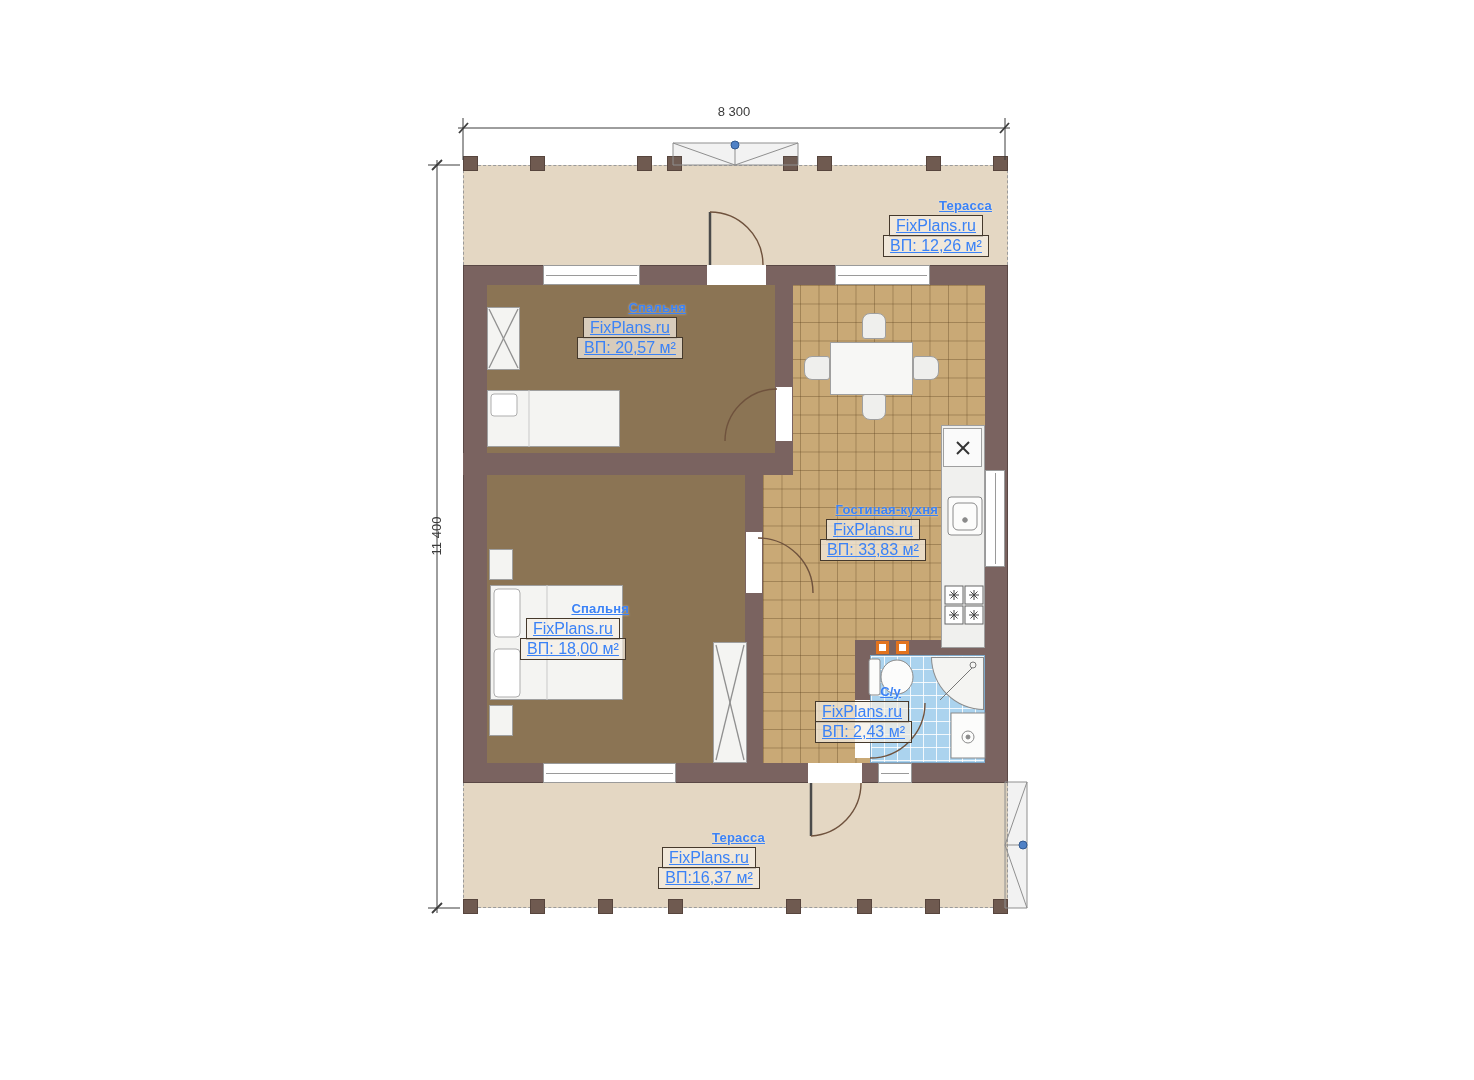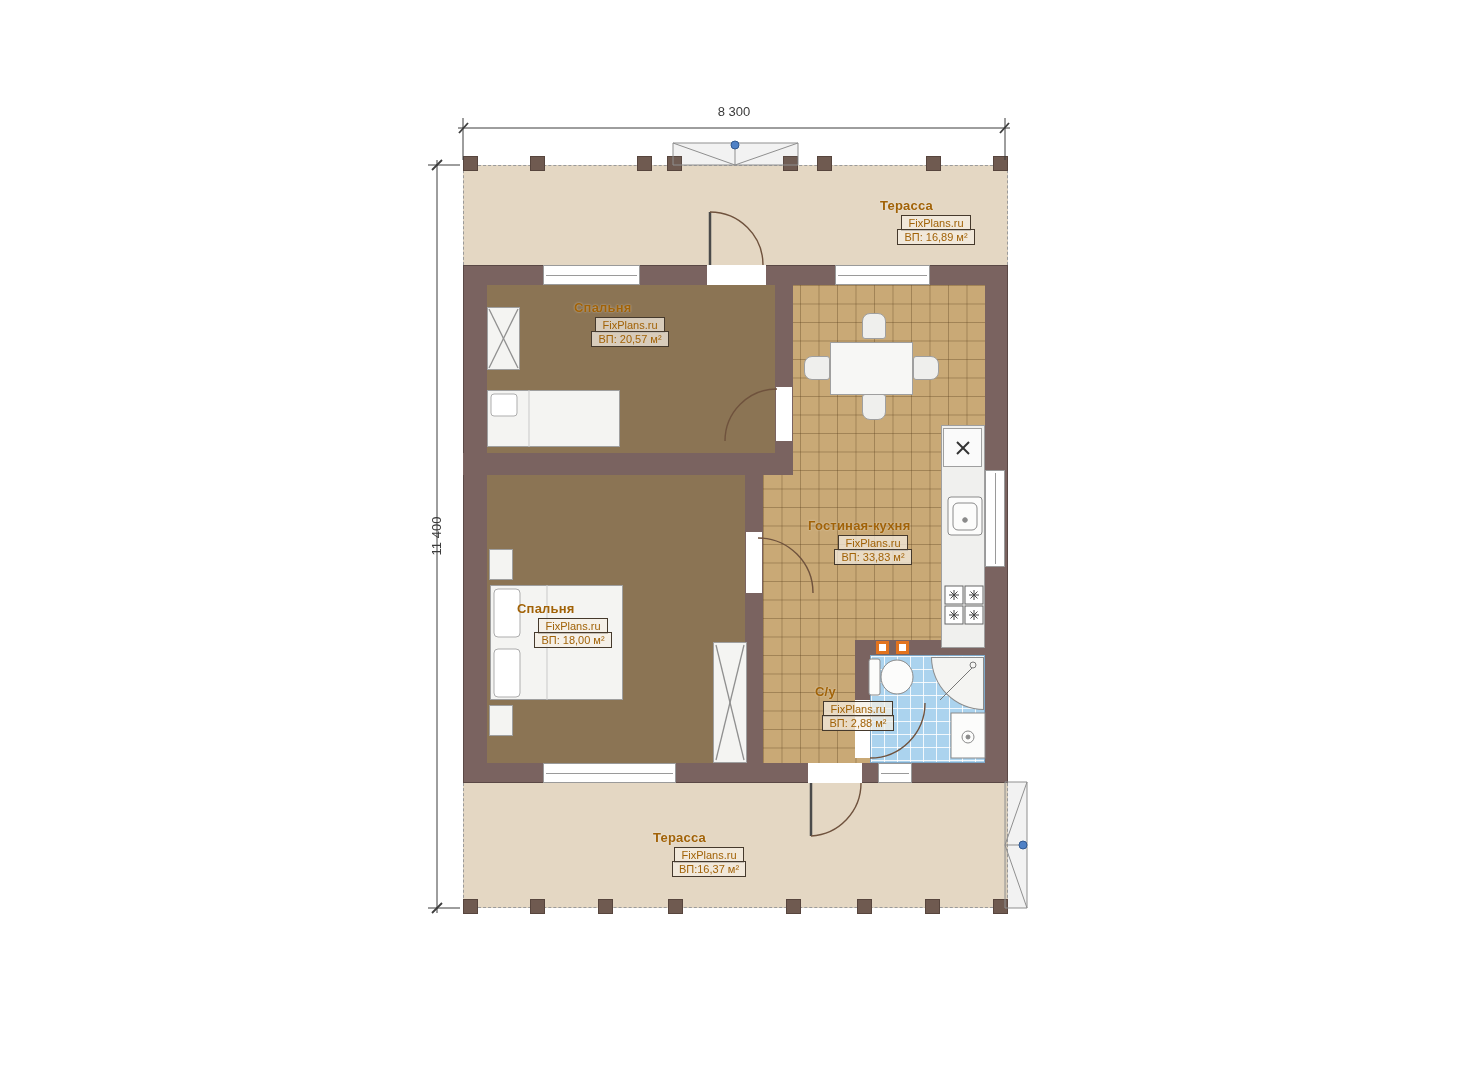--- a/index.html
+++ b/index.html
@@ -19,24 +19,24 @@
     background-size:13px 13px;border:1px solid #7fa9c9;box-sizing:border-box;}
   .wall{background:#7a6360;}
   .white{background:#fff;}
   .win{background:#fff;border:1px solid #9a9a9a;box-sizing:border-box;}
   .wlineH{position:absolute;left:2px;right:2px;top:48%;border-top:1.5px solid #9a9a9a;}
   .wlineV{position:absolute;top:2px;bottom:2px;left:48%;border-left:1.5px solid #9a9a9a;}
   .furn{background:#f4f4f2;border:1px solid #9f9f9f;box-sizing:border-box;}
   .chair{background:#efefed;border:1px solid #9f9f9f;box-sizing:border-box;}
   .post{background:#6f5a50;border:1px solid #57453d;box-sizing:border-box;width:15px;height:15px;}
   .vent{width:13px;height:13px;border:3px solid #e2731e;background:#fff;box-sizing:border-box;}
-  .rlabel{position:absolute;text-align:left;color:#a16207;z-index:30;}
+  .rlabel{position:absolute;text-align:right;color:#3b82f6;z-index:30;text-decoration:underline;}
   .rname{font-weight:bold;font-size:13px;margin-bottom:3px;letter-spacing:.2px;
          text-shadow:0 0 2px rgba(255,255,255,.55);}
-  .rbox{border:1.5px solid #45392c;background:rgba(245,239,227,.72);font-size:11px;
+  .rbox{border:1.5px solid #45392c;background:rgba(245,239,227,.72);font-size:16px;
         padding:1px 6px;width:fit-content;margin:-1.5px auto 0;white-space:nowrap;}
   .dimtext{position:absolute;font-size:13px;color:#3a3a3a;text-align:center;z-index:30;}
   .vert{transform:rotate(-90deg);}
   svg.overlay{position:absolute;left:0;top:0;z-index:20;pointer-events:none;}
 </style>
 </head>
 <body>
 
 <div id="canvas">
 
@@ -217,45 +217,45 @@
       <line x1="529" y1="390" x2="529" y2="447" stroke="#c9c9c9"></line>
       <rect x="494" y="589" width="26" height="48" rx="4"></rect>
       <rect x="494" y="649" width="26" height="48" rx="4"></rect>
       <line x1="547" y1="585" x2="547" y2="700" stroke="#c9c9c9"></line>
     </g>
   </svg>
 
   <div class="rlabel" style="left:880px;top:198px;width:112px;">
     <div class="rname">Терасса</div>
     <div class="rbox">FixPlans.ru</div>
-    <div class="rbox">ВП: 16,89 м²</div>
+    <div class="rbox">ВП: 12,26 м²</div>
   </div>
 
   <div class="rlabel" style="left:574px;top:300px;width:112px;">
     <div class="rname">Спальня</div>
     <div class="rbox">FixPlans.ru</div>
     <div class="rbox">ВП: 20,57 м²</div>
   </div>
 
-  <div class="rlabel" style="left:808px;top:518px;width:130px;">
+  <div class="rlabel" style="left:808px;top:502px;width:130px;">
     <div class="rname">Гостиная-кухня</div>
     <div class="rbox">FixPlans.ru</div>
     <div class="rbox">ВП: 33,83 м²</div>
   </div>
 
   <div class="rlabel" style="left:517px;top:601px;width:112px;">
     <div class="rname">Спальня</div>
     <div class="rbox">FixPlans.ru</div>
     <div class="rbox">ВП: 18,00 м²</div>
   </div>
 
   <div class="rlabel" style="left:815px;top:684px;width:86px;">
     <div class="rname">С/у</div>
     <div class="rbox">FixPlans.ru</div>
-    <div class="rbox">ВП: 2,88 м²</div>
+    <div class="rbox">ВП: 2,43 м²</div>
   </div>
 
   <div class="rlabel" style="left:653px;top:830px;width:112px;">
     <div class="rname">Терасса</div>
     <div class="rbox">FixPlans.ru</div>
     <div class="rbox">ВП:16,37 м²</div>
   </div>
 
   <div class="dimtext" style="left:704px;top:104px;width:60px;">8 300</div>
   <div class="dimtext vert" style="left:407px;top:528px;width:60px;height:16px;">11 400</div>

